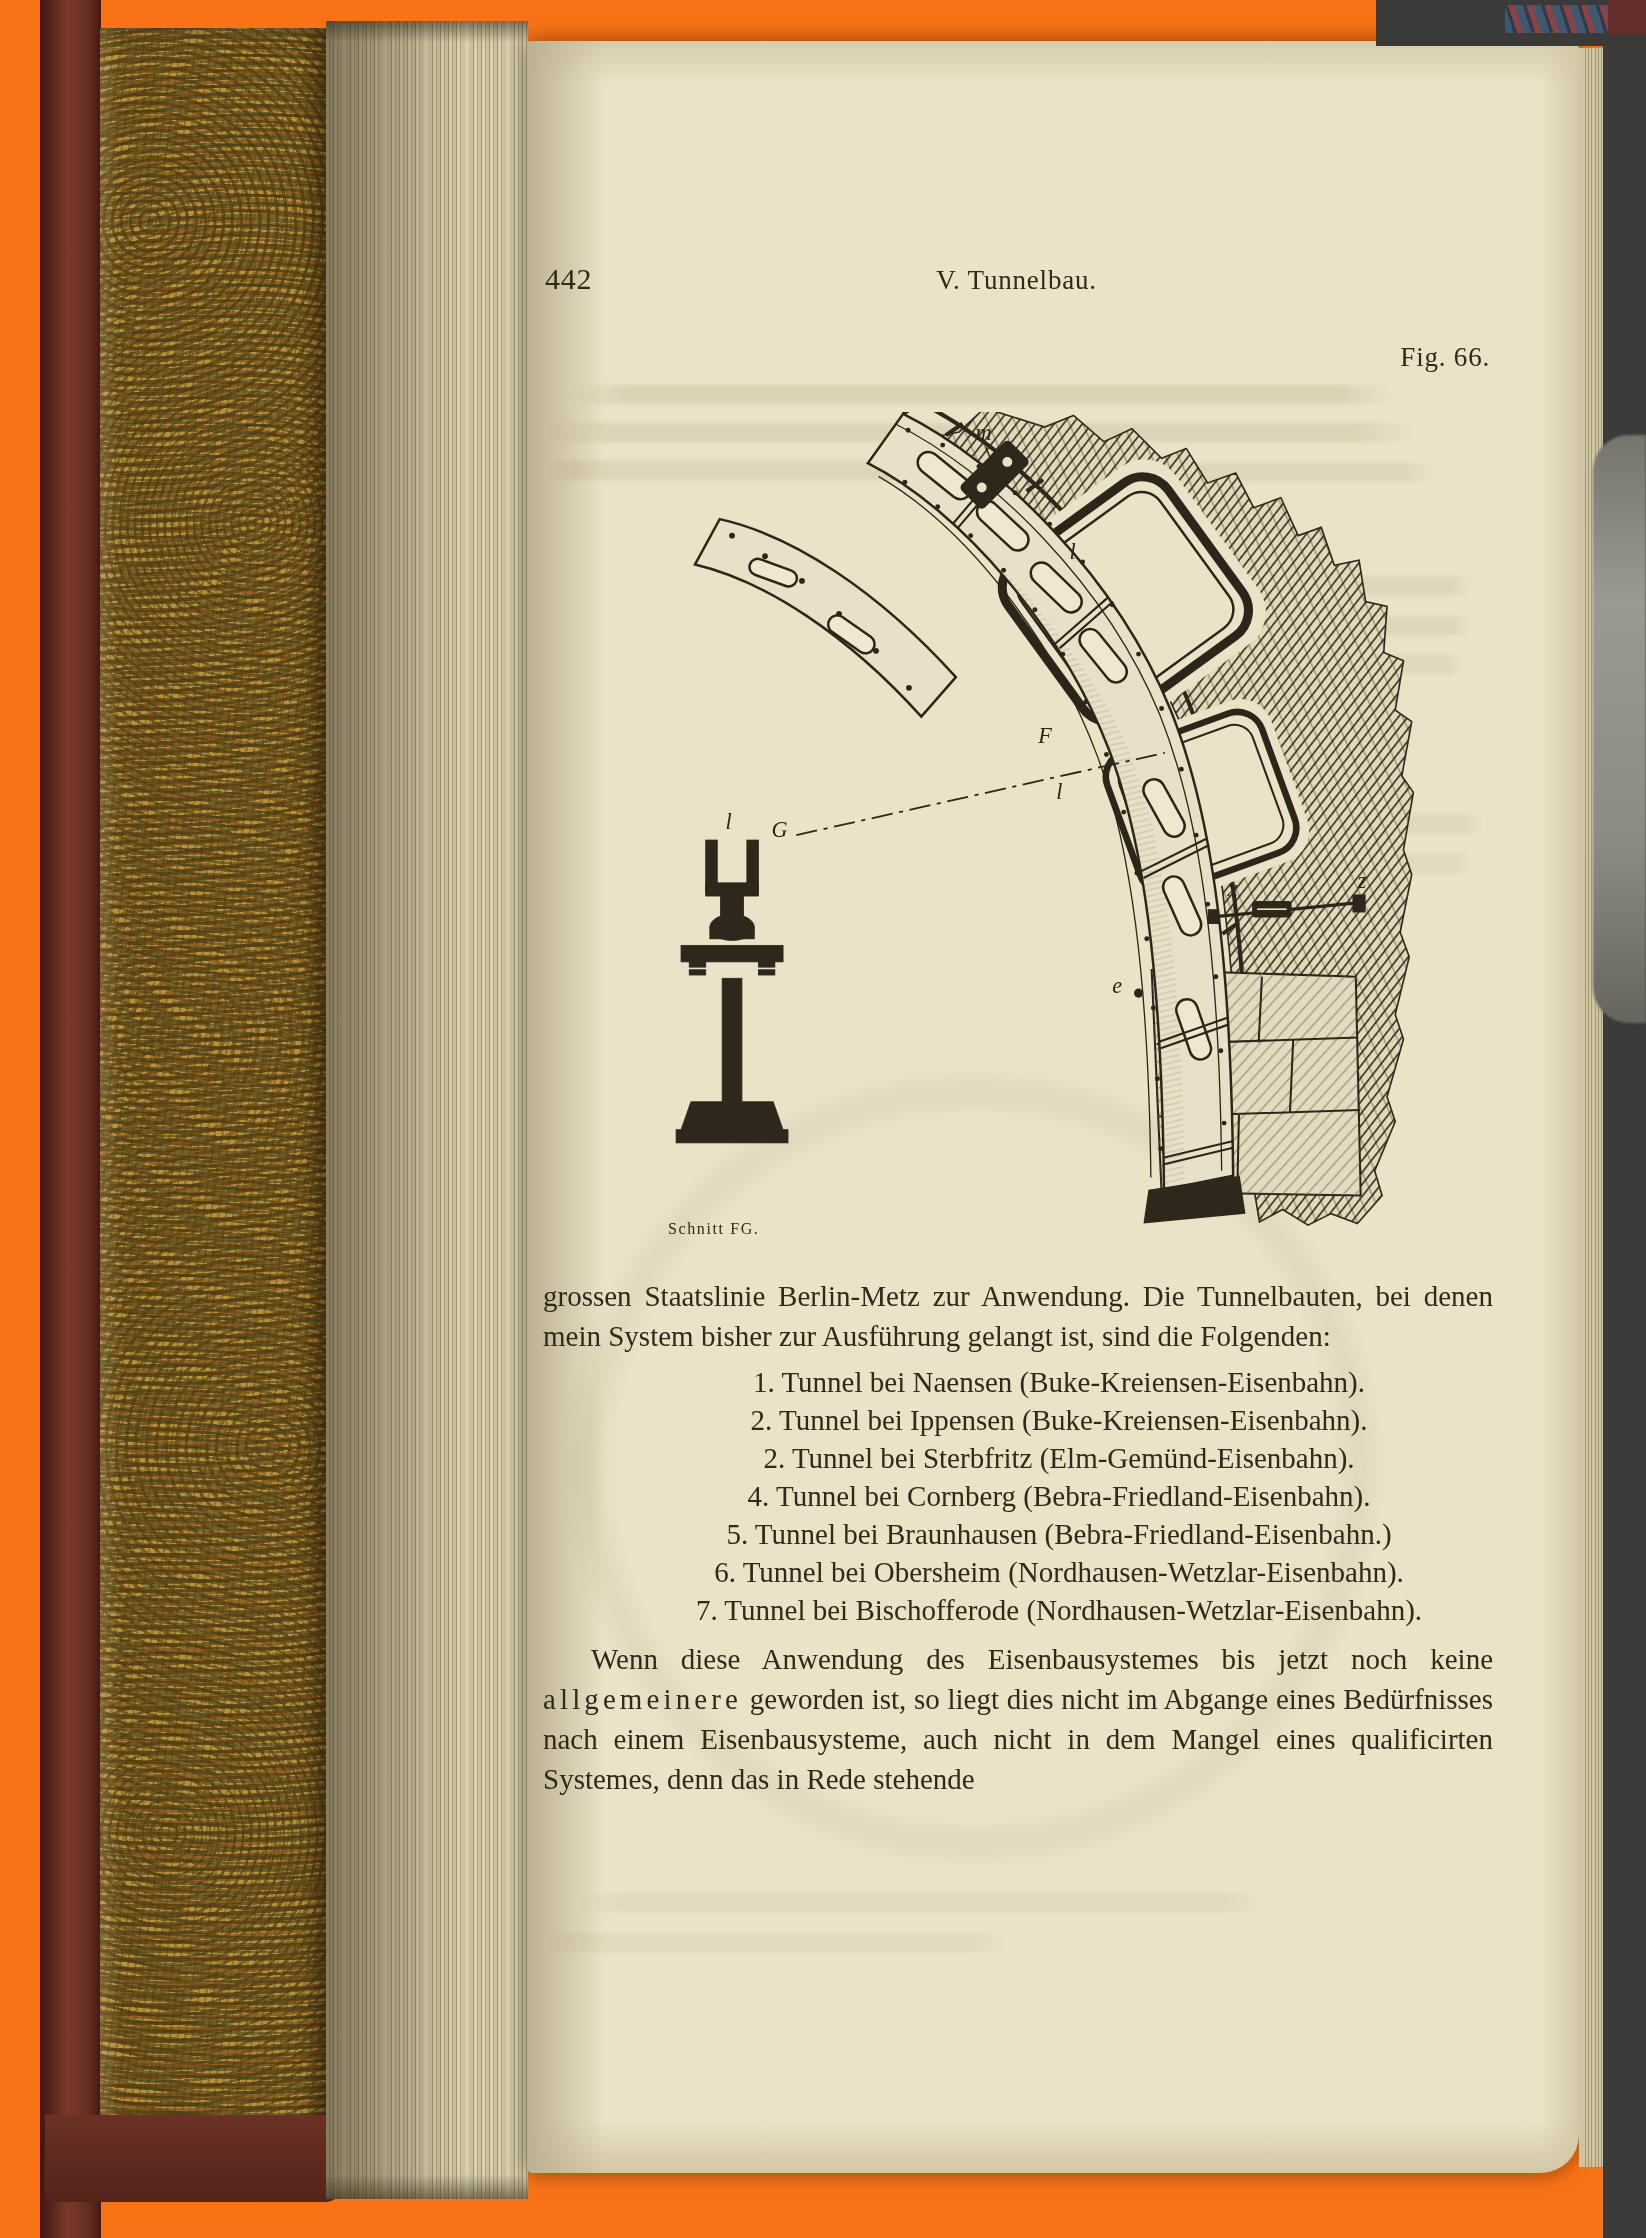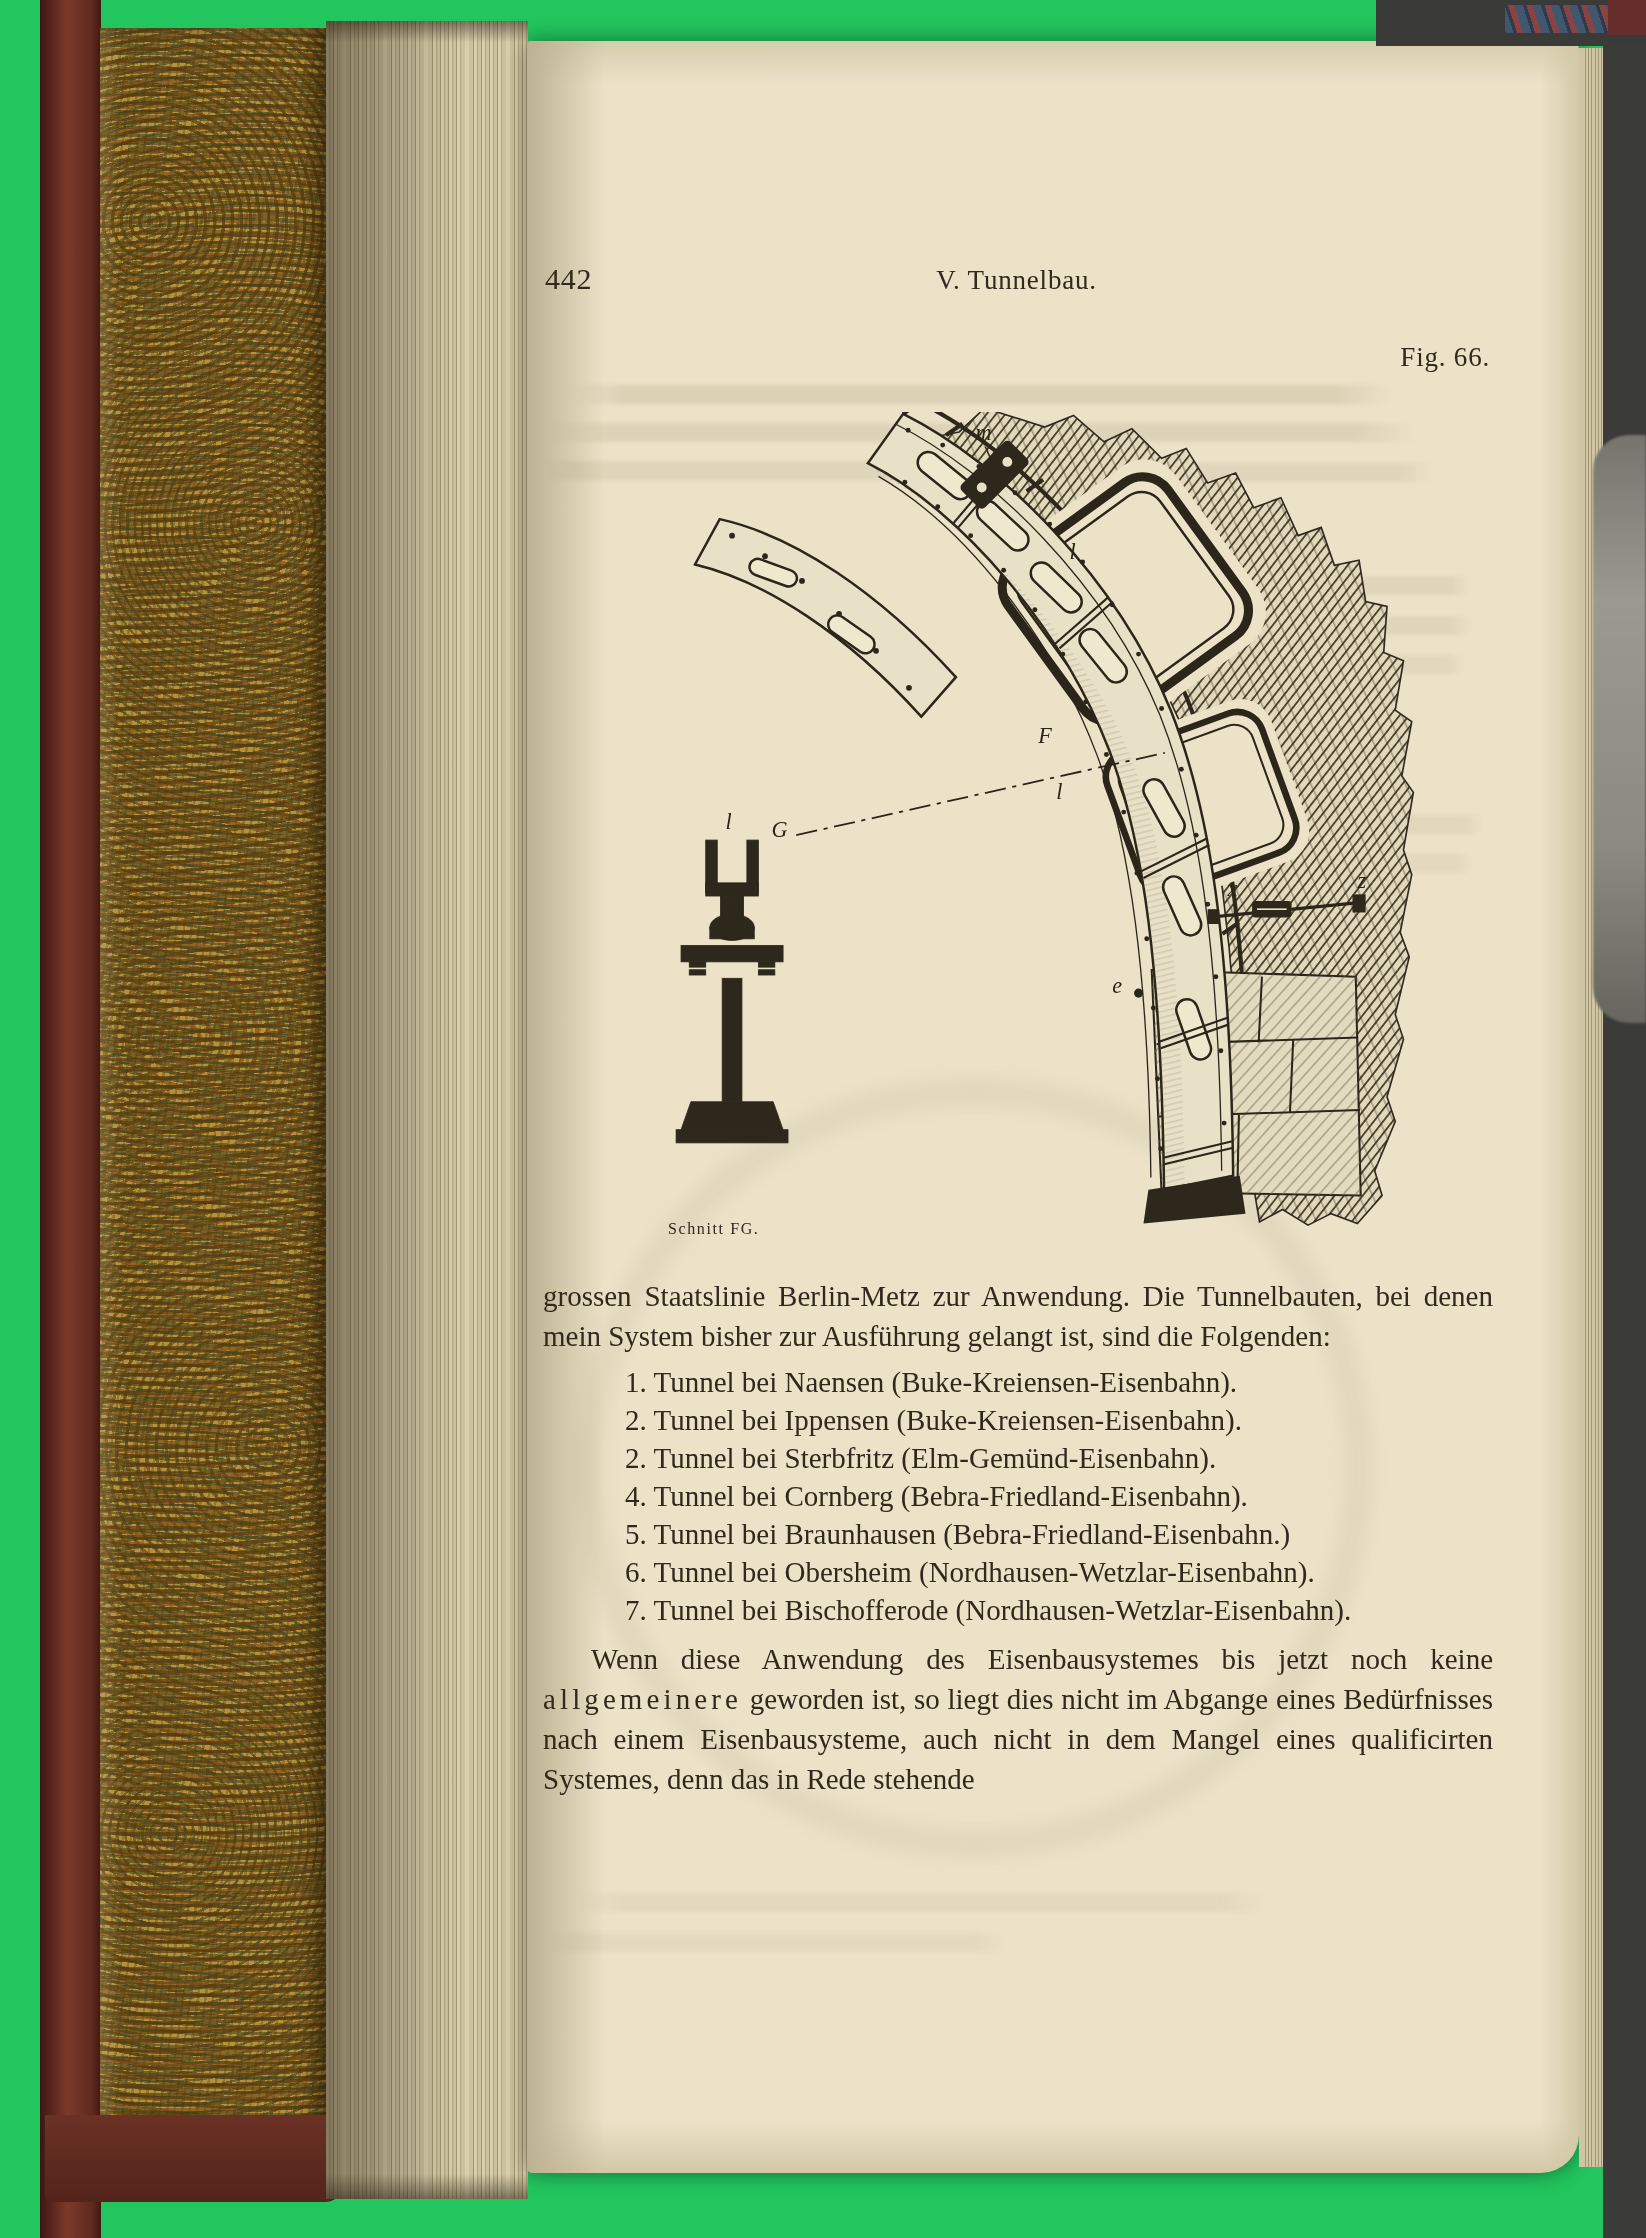--- a/index.html
+++ b/index.html
@@ -1,16 +1,16 @@
 <!DOCTYPE html>
 <html style="font-size:13px"><head>
 <meta charset="utf-8">
 <style>
   html,body{margin:0;padding:0;background:#101010;}
-  .stage{position:relative;width:1646px;height:2239px;background:#22c55e;overflow:hidden;
+  .stage{position:relative;width:1646px;height:2239px;background:#f97316;overflow:hidden;
          font-family:"Liberation Serif", serif;}
   
   .spine{position:absolute;left:40px;top:0;width:61px;height:2239px;
     background:linear-gradient(90deg,#3c1712,#7c392b 45%,#5f2a20 85%,#40180f);}
   .marble{position:absolute;left:100px;top:28px;width:227px;height:2150px;
     background-color:#b8903a;
     background-image:
       repeating-radial-gradient(circle at 22% 9%, rgba(84,58,14,.65) 0 3.3px, rgba(0,0,0,0) 3.3px 9px),
       repeating-radial-gradient(circle at 68% 23%, rgba(58,66,30,.55) 0 2.5px, rgba(0,0,0,0) 2.5px 7.4px),
       repeating-radial-gradient(circle at 38% 47%, rgba(120,72,22,.6) 0 4.1px, rgba(0,0,0,0) 4.1px 11.5px),
@@ -55,21 +55,21 @@
   .ink{color:#31291b;}
   .pagenum{position:absolute;left:545px;top:262px;font-size:30px;letter-spacing:0.8px;}
   .runhead{position:absolute;left:543px;top:265px;width:947px;text-align:center;
     font-size:27px;letter-spacing:0.8px;}
   .figcap{position:absolute;left:543px;top:342px;width:947px;text-align:right;font-size:27px;letter-spacing:0.8px;}
   .figure-svg{position:absolute;left:658px;top:412px;width:757px;height:815px;}
   .schnitt{position:absolute;left:668px;top:1220px;font-size:16px;letter-spacing:1.6px;}
   .bodytext{position:absolute;left:543px;top:1276px;width:950px;font-size:29px;line-height:40px;
     text-align:justify;}
   .bodytext p{margin:0;}
-  .tlist{margin:6.6px 0 0 0;padding:0 0 0 82px;list-style:none;text-align:left;line-height:38px;}
+  .tlist{margin:6.6px 0 0 0;padding:0 0 0 82px;list-style:none;text-align:center;line-height:38px;}
   .p2{margin-top:10px !important;text-indent:48px;}
   .sperr{letter-spacing:4.1px;margin-top:40px;}
   .fl{font-family:"Liberation Serif",serif;font-style:italic;font-size:27px;fill:#2a2317;}
 </style>
 </head>
 <body>
 
 <div class="stage">
 
   <div class="spine"></div>

